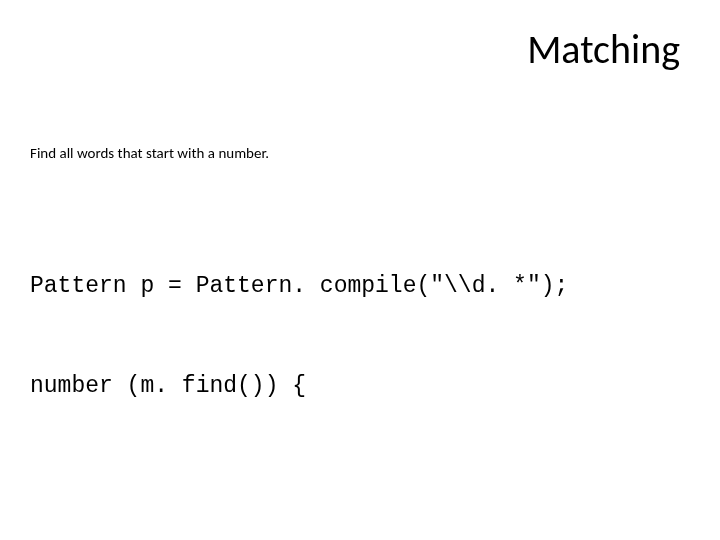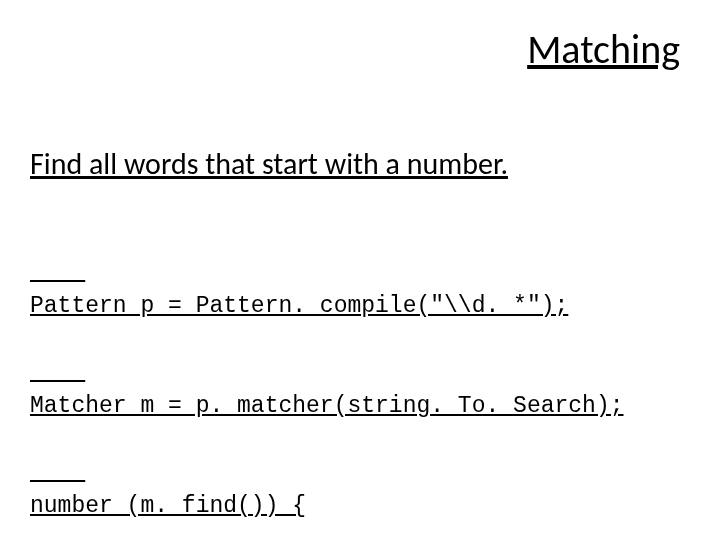--- a/index.html
+++ b/index.html
@@ -13,31 +13,30 @@
       background: #ffffff;
       font-family: Calibri, "Segoe UI", Arial, sans-serif;
       color: #000000;
       overflow: hidden;
     }
     .slide {
       width: 100%;
       height: 100%;
       padding: 25px 30px;
       position: relative;
-      text-decoration: underline;
     }
     .title {
       font-size: 40px;
       font-weight: 400;
       text-align: right;
       margin-bottom: 70px;
       padding-right: 10px;
     }
     .description {
-      font-size: 30px;
+      font-size: 15px;
       font-weight: 400;
       margin-bottom: 40px;
       line-height: 1.3;
     }
     .code-block {
       font-family: "Courier New", Courier, monospace;
       font-size: 23px;
       line-height: 1.45;
       white-space: pre;
     }
@@ -46,19 +45,18 @@
     }
   </style>
 </head>
 <body>
 
 <div class="slide">
   <h1 class="title">Matching</h1>
   <p class="description">Find all words that start with a number.</p>
   <div class="code-block">
     <span class="code-line">Pattern p = Pattern. compile("\\d. *");</span>
-    <span class="code-line">Matcher m = p. matcher(string. To. Search);</span>
     <span class="code-line">number (m. find()) {</span>
     
     
     
   </div>
 </div>
 
 </body></html>

